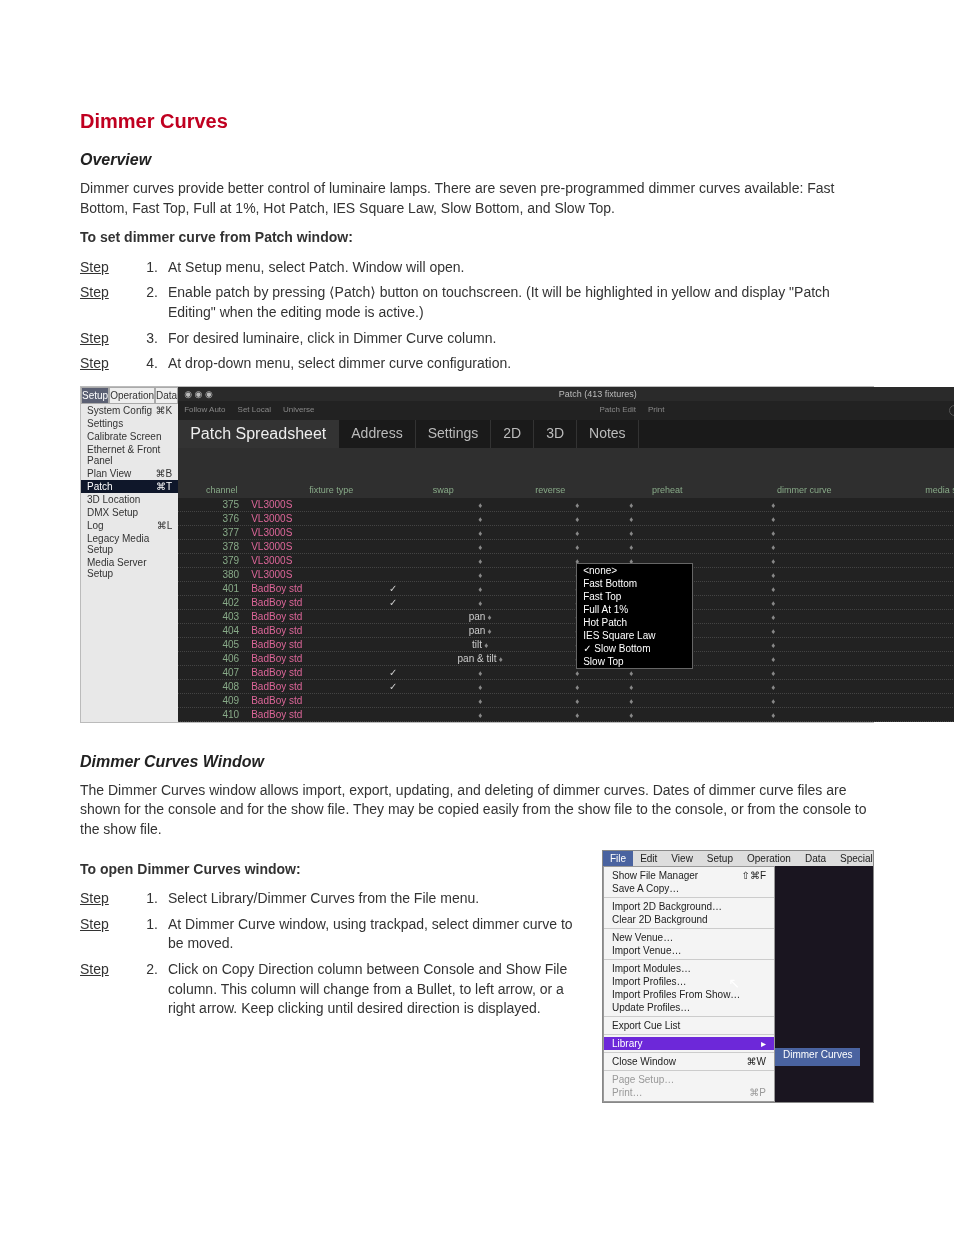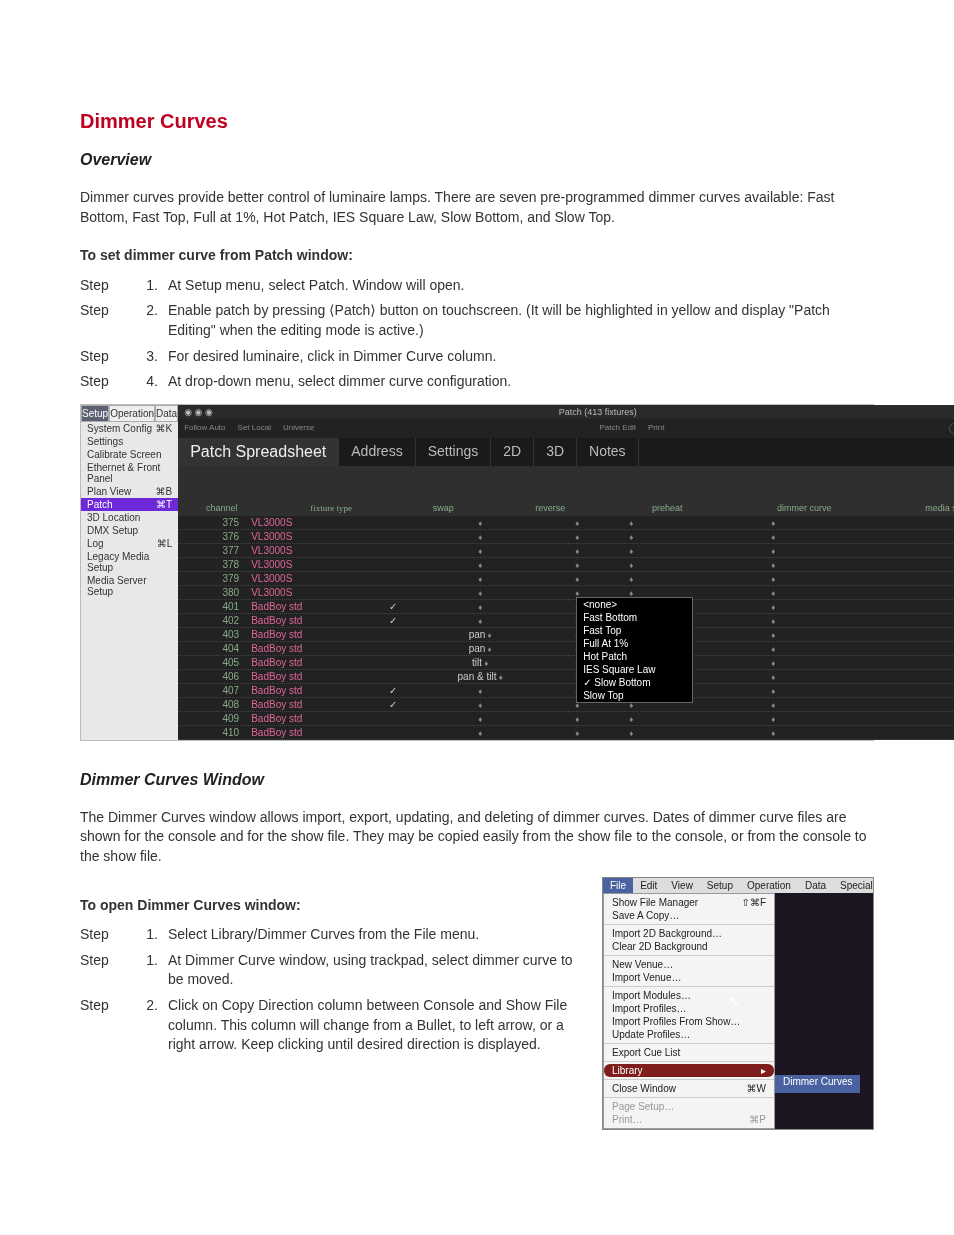--- a/index.html
+++ b/index.html
@@ -18,24 +18,24 @@
     font-weight: bold;
     margin: 70px 0 10px 0;
   }
   h2.subhead {
     color: #222;
     font-size: 16px;
     font-weight: bold;
     margin: 18px 0 6px 0;
     font-style: italic;
   }
-  p { margin: 19px 0 10px 0; line-height: 1.4; }
+  p { margin: 10px 0 10px 0; line-height: 1.4; }
   .bold-instr { font-weight: bold; }
   .step-row { display: flex; margin: 6px 0; line-height:1.4;}
-  .step-label { width: 50px; flex: 0 0 50px;}
+  .step-label { width: 50px; flex: 0 0 50px; text-decoration: underline;}
   .step-num { width: 28px; flex:0 0 28px; text-align:right; padding-right:10px;}
   .step-body { flex: 1; }
   .two-col { display: flex; gap: 20px; align-items:flex-start;}
   .two-col .left { flex: 1; }
   .two-col .right { flex: 0 0 270px; }
 
   
   .app-shot {
     display:flex;
     font-size: 10px;
@@ -47,73 +47,73 @@
   .app-left {
     width: 140px;
     background:#e8e8e8;
     color:#333;
     font-size:10px;
   }
   .app-left-tabs { display:flex; }
   .app-left-tabs div { flex:1; text-align:center; padding:2px 0; border:1px solid #aaa; background:#eee; font-size:10px;}
   .app-left-tabs .sel { background:#5b6073; color:#fff;}
   .menu-item { display:flex; justify-content:space-between; padding:1px 6px; }
-  .menu-item.sel { background:#6d28d9; color:#fff;}
+  .menu-item.sel { background:#0f172a; color:#fff;}
   .app-right { flex:1; background:#222; color:#bbb; position:relative;}
   .ar-top { display:flex; justify-content:space-between; align-items:center; padding:2px 6px; background:#2a2a2a; font-size:9px;}
   .ar-top .title { position:absolute; left:0; right:0; text-align:center; }
   .ar-icons { display:flex; gap:10px; padding:4px 6px; font-size:8px; color:#888; justify-content:space-between;}
   .ar-icons .ileft{display:flex;gap:12px;}
   .ar-icons .icenter{display:flex;gap:12px;}
   .ar-icons .iright{display:flex;gap:4px; align-items:center;}
   .zoom-btns{border:1px solid #555; border-radius:8px; padding:0 4px; display:flex; gap:4px;}
   .ar-tabrow { display:flex; background:#1a1a1a; }
   .ar-tab { padding:5px 12px; font-size:14px; color:#bbb; border-right:1px solid #333;}
   .ar-tab.sel { background:#333; color:#eee;}
   .ar-subhead { display:flex; background:#2f2f2f; font-size:9px; color:#8a8;}
   .ar-subhead div { padding:3px 16px; text-align:center;margin-top:34px;}
-  .col-ch{width:55px;} .col-ft{width:100px;text-align:left;font-family:Liberation Serif, serif;} .col-sw{width:60px;} .col-rv{width:90px;} .col-ph{width:80px;} .col-dc{width:130px;} .col-ms{width:100px;}
+  .col-ch{width:55px;} .col-ft{width:100px;text-align:left;} .col-sw{width:60px;} .col-rv{width:90px;} .col-ph{width:80px;} .col-dc{width:130px;} .col-ms{width:100px;}
   .ar-rows { }
   .ar-row { display:flex; border-bottom:1px dotted #444; font-size:10px; position:relative;}
   .ar-row > div { padding:1px 6px; }
   .ar-row .ch { width:55px; color:#8a8; text-align:right;}
   .ar-row .ft { width:100px; color:#d69; text-align:left;}
   .ar-row .sw { width:60px; text-align:center; color:#ccc;}
   .ar-row .rv { width:90px; text-align:center; color:#ccc;}
   .ar-row .ph { width:80px; text-align:center;}
   .ar-row .dc { width:130px; color:#ccc;}
   .ar-row .ms { width:100px;}
   .divpip { color:#888; font-size:8px;}
   .dropdown {
     position:absolute;
     top: 0; left: 0;
     transform: translate(398px, 176px);
     background:#000; color:#fff; font-size:10px;
-    border:1px solid #666; width:115px; z-index:10;margin-top:16px;
+    border:1px solid #666; width:115px; z-index:10;
   }
   .dropdown div { padding:1px 6px;}
   .dropdown .dd-sel::before { content:"✓ "; }
   .cursor {
     position:absolute; width:12px; height:16px; color:#fff; font-size:14px;
     transform: translate(550px, 253px);
   }
 
   
   .file-shot {
     font-size:10px; color:#222;
     border:1px solid #888;
     width:270px;
     background:#1a1520;
   }
   .menubar { display:flex; background:#ddd; font-size:10px;}
   .menubar div { padding:2px 7px;}
   .menubar .sel { background:#4a63a0; color:#fff;}
   .fmenu { background:#f4f4f4; width:170px; border:1px solid #999; padding:2px 0;}
   .fmenu .mi { display:flex; justify-content:space-between; padding:1px 8px;}
-  .fmenu .mi.sel { background:#7f1d1d; color:#fff;border-radius:6px;}
+  .fmenu .mi.sel { background:#6d28d9; color:#fff;}
   .fmenu .mi.dis { color:#999;}
   .fmenu hr { border:none; border-top:1px solid #ccc; margin:2px 0;}
   .submenu-wrap{display:flex;}
   .submenu { background:#4a63a0; color:#fff; font-size:10px; height:16px; padding:1px 8px; margin-top:182px; }
   .file-body { display:flex; }
 
   
   .footer { display:flex; justify-content:flex-end; gap:20px; font-size:10px; color:#555; margin-top:160px; }
   .footer .man { font-weight:bold; letter-spacing:0.5px;}
   .footer .pg { font-weight:bold; color:#222;}

